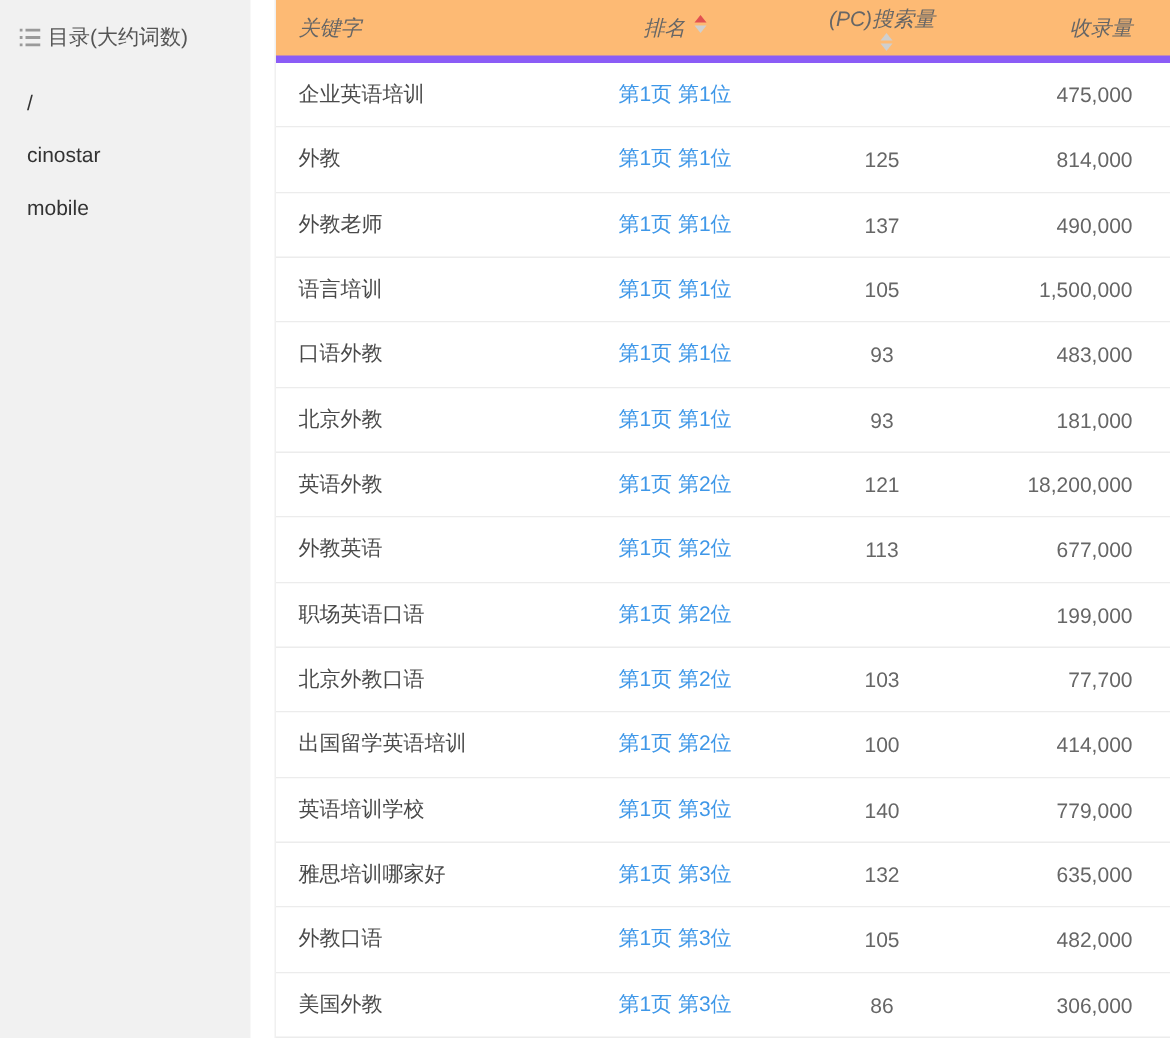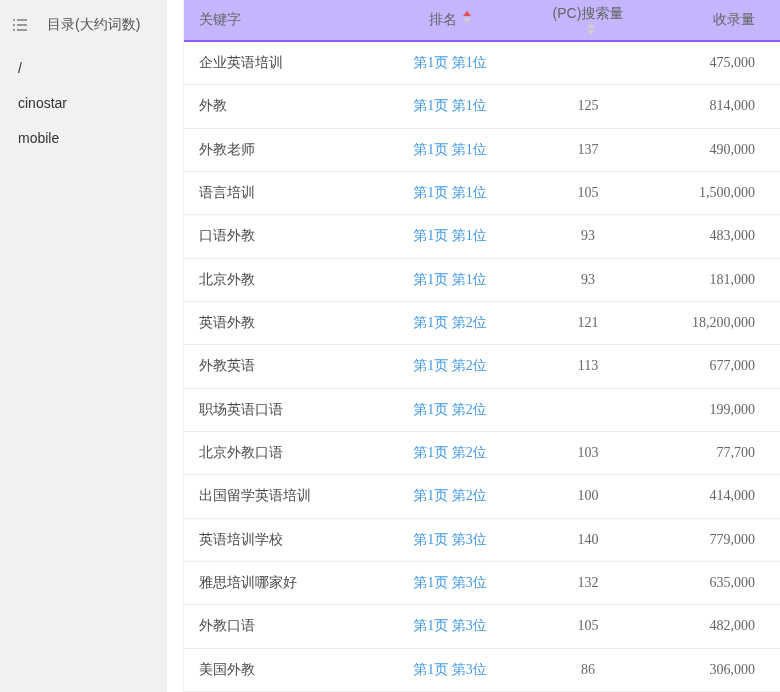--- a/index.html
+++ b/index.html
@@ -10,52 +10,52 @@
     font-size: 14px;
   }
   .app { display: flex; width: 780px; height: 692px; }
 
   
   .sidebar {
     width: 167px; min-width: 167px; height: 100%;
     background: #f1f1f1;
   }
   .sidebar-header {
-    display: flex; align-items: center; gap: 20px;
+    display: flex; align-items: center; gap: 5px;
     padding: 16px 8px 0 13px;
     color: #555; font-size: 14px;
   }
   .list-icon { display: inline-flex; align-items: center; }
   .sidebar-list { list-style: none; margin-top: 17px; }
   .sidebar-list li {
     height: 35px; line-height: 35px;
     padding-left: 18px;
     color: #333; cursor: pointer;
   }
 
   
   .table-panel {
     flex: 1; margin-left: 16px;
     border-left: 1px solid #f0f0f0;
     display: flex; flex-direction: column;
     height: 100%;
   }
   .thead {
     height: 42px; min-height: 42px;
-    background: #c4b5fd;
-    border-bottom: 2px solid #8b5cf6;
+    background: #fdba74;
+    border-bottom: 5px solid #8b5cf6;
     display: flex; align-items: center;
     color: #666;
+    font-style: italic;
   }
   .tbody { flex: 1; display: flex; flex-direction: column; }
   .row {
     flex: 1; display: flex; align-items: center;
     border-bottom: 1px solid #ececec;
     background: #fff;
-    font-family: Liberation Serif, serif;
   }
 
   .col-keyword { flex: 0 0 206px; padding-left: 15px; text-align: left; }
   .col-rank    { flex: 0 0 120px; display: flex; justify-content: center; }
   .col-search  { flex: 0 0 156px; text-align: center; }
   .col-index   { flex: 1; text-align: right; padding-right: 25px; }
 
   .td.col-keyword { color: #4a4a4a; }
   .td.col-search, .td.col-index { color: #666; }
 

